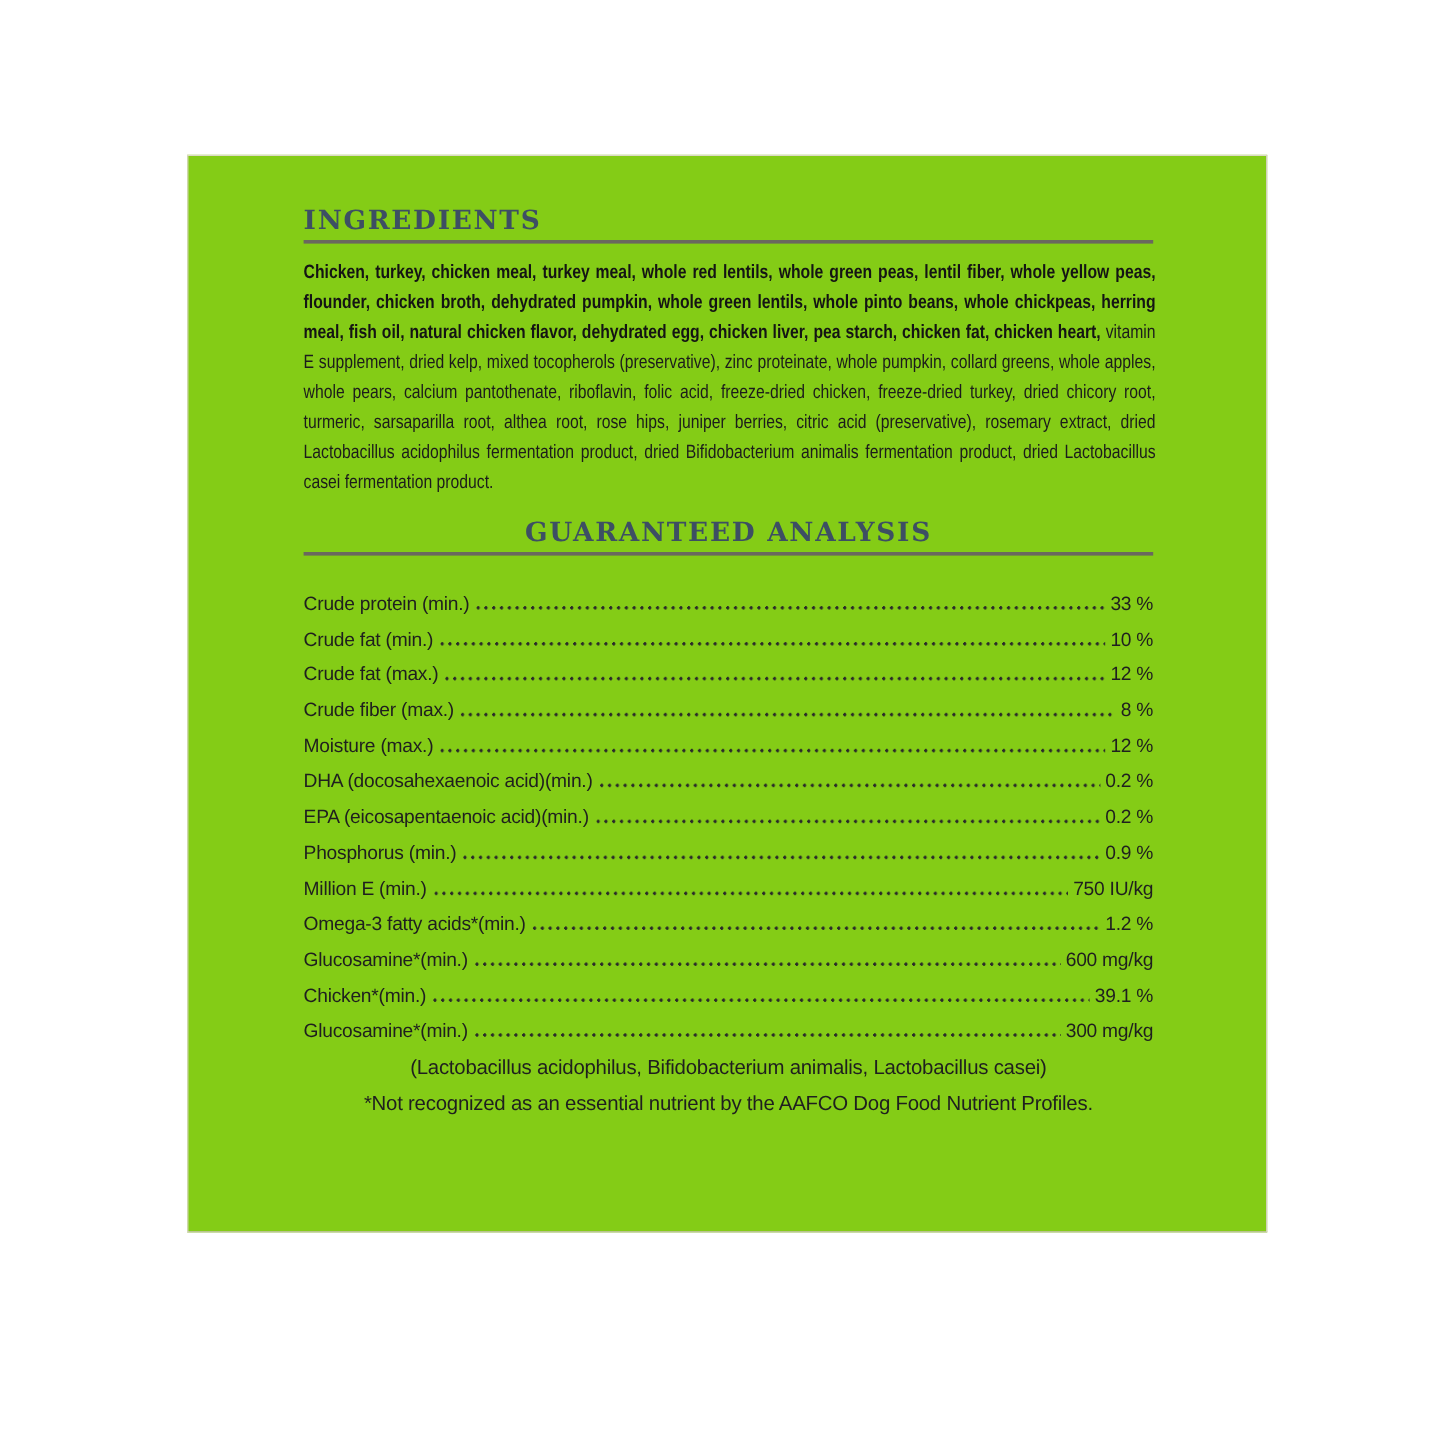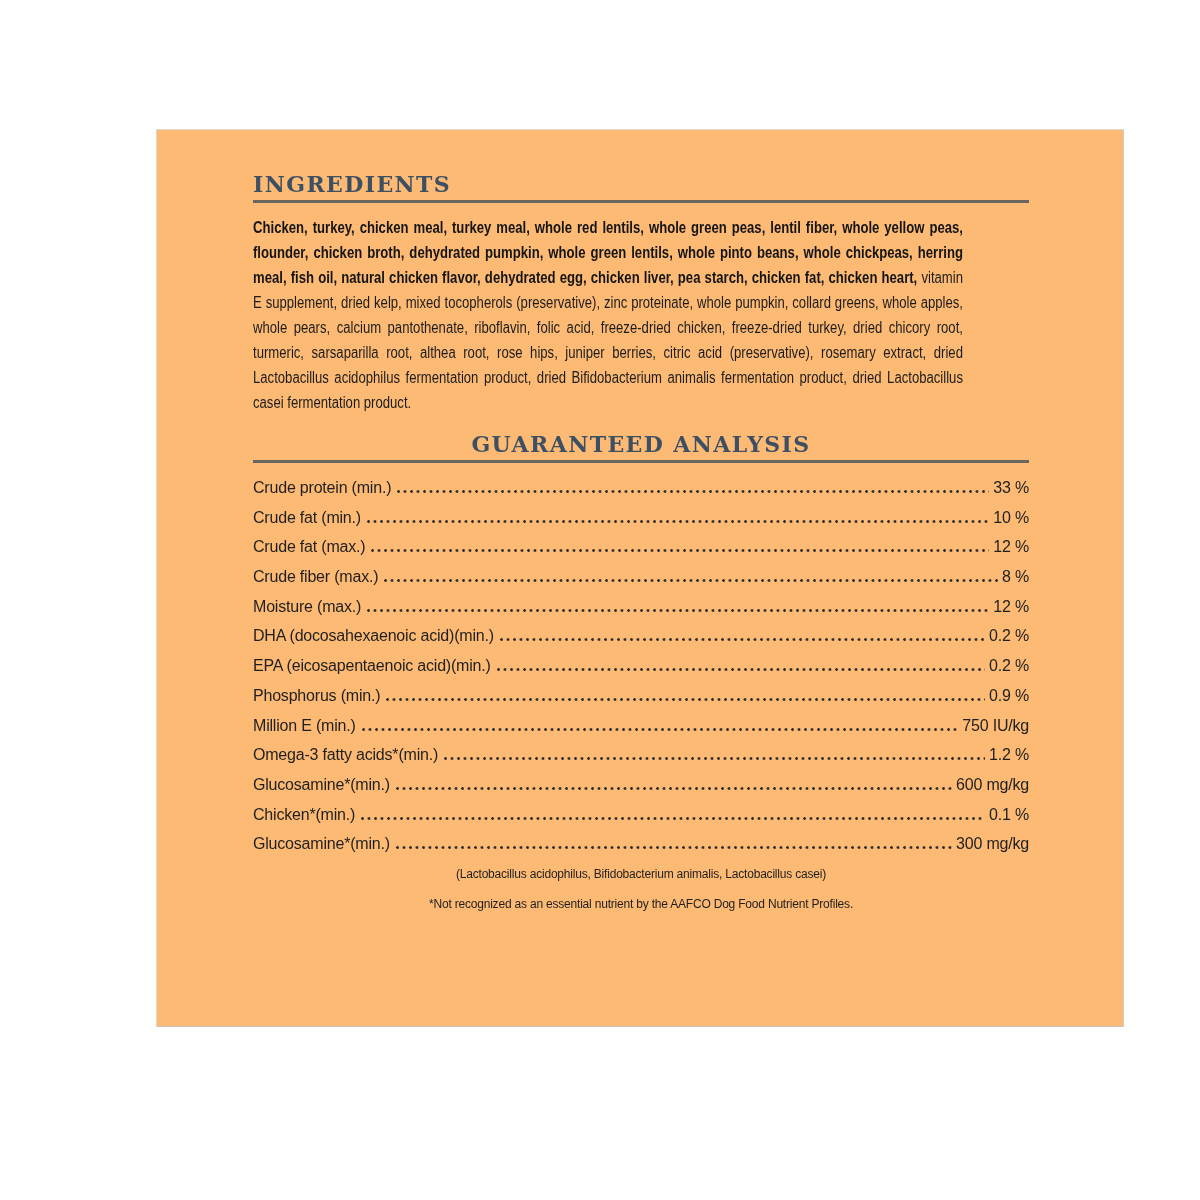--- a/index.html
+++ b/index.html
@@ -8,24 +8,24 @@
     width: 1200px;
     height: 1200px;
     background: #ffffff;
     font-family: "Liberation Sans", sans-serif;
   }
 
   .label-card {
     position: absolute;
     left: 156px;
     top: 129px;
-    width: 968px;
+    width: 900px;
     height: 898px;
     box-sizing: border-box;
-    background: #fdba74;
+    background: #84cc16;
     border: 1px solid #ddd9c7;
     border-bottom-color: #c6c2b0;
     border-right-color: #d3cfbd;
     padding: 41px 94px 0 96px;
     overflow: hidden;
   }
 
   .section-title {
     margin: 0;
     font-family: "DejaVu Serif", serif;
@@ -51,21 +51,21 @@
     transform-origin: 0 0;
     text-align: justify;
     font-size: 16px;
     line-height: 25px;
     color: #1c1c1c;
   }
   .ingredients-text .lead-bold { font-weight: 700; color: #141414; }
 
   .analysis-section { margin-top: 16px; text-align: center; }
 
-  .ga-table { margin-top: 10px; }
+  .ga-table { margin-top: 26px; }
 
   .ga-row {
     display: flex;
     align-items: baseline;
     height: 29.7px;
     line-height: 29.7px;
     font-size: 16px;
     color: #1f1f1f;
   }
   .ga-label { white-space: nowrap; letter-spacing: -0.2px; }
@@ -76,21 +76,21 @@
     height: 3px;
     margin: 0 4px 1px 6px;
     background-image: radial-gradient(circle at 1.5px 1.5px, #2a2a2a 1.15px, rgba(0,0,0,0) 1.55px);
     background-size: 6.5px 3px;
     background-repeat: repeat-x;
     background-position: left bottom;
   }
 
   .ga-detail,
   .ga-footnote {
-    font-size: 12px;
+    font-size: 17px;
     line-height: 30px;
     letter-spacing: -0.2px;
     color: #1f1f1f;
   }
 </style>
 </head>
 <body>
 
 <div class="label-card">
 
@@ -156,21 +156,21 @@
           <span class="ga-value">1.2 %</span>
         </div>
         <div class="ga-row">
           <span class="ga-label">Glucosamine*(min.)</span>
           <span class="ga-leader"></span>
           <span class="ga-value">600 mg/kg</span>
         </div>
         <div class="ga-row">
           <span class="ga-label">Chicken*(min.)</span>
           <span class="ga-leader"></span>
-          <span class="ga-value">0.1 %</span>
+          <span class="ga-value">39.1 %</span>
         </div>
         <div class="ga-row">
           <span class="ga-label">Glucosamine*(min.)</span>
           <span class="ga-leader"></span>
           <span class="ga-value">300 mg/kg</span>
         </div>
       </div>
 
     <div class="ga-detail">(Lactobacillus acidophilus, Bifidobacterium animalis, Lactobacillus casei)</div>
     <div class="ga-footnote">*Not recognized as an essential nutrient by the AAFCO Dog Food Nutrient Profiles.</div>

